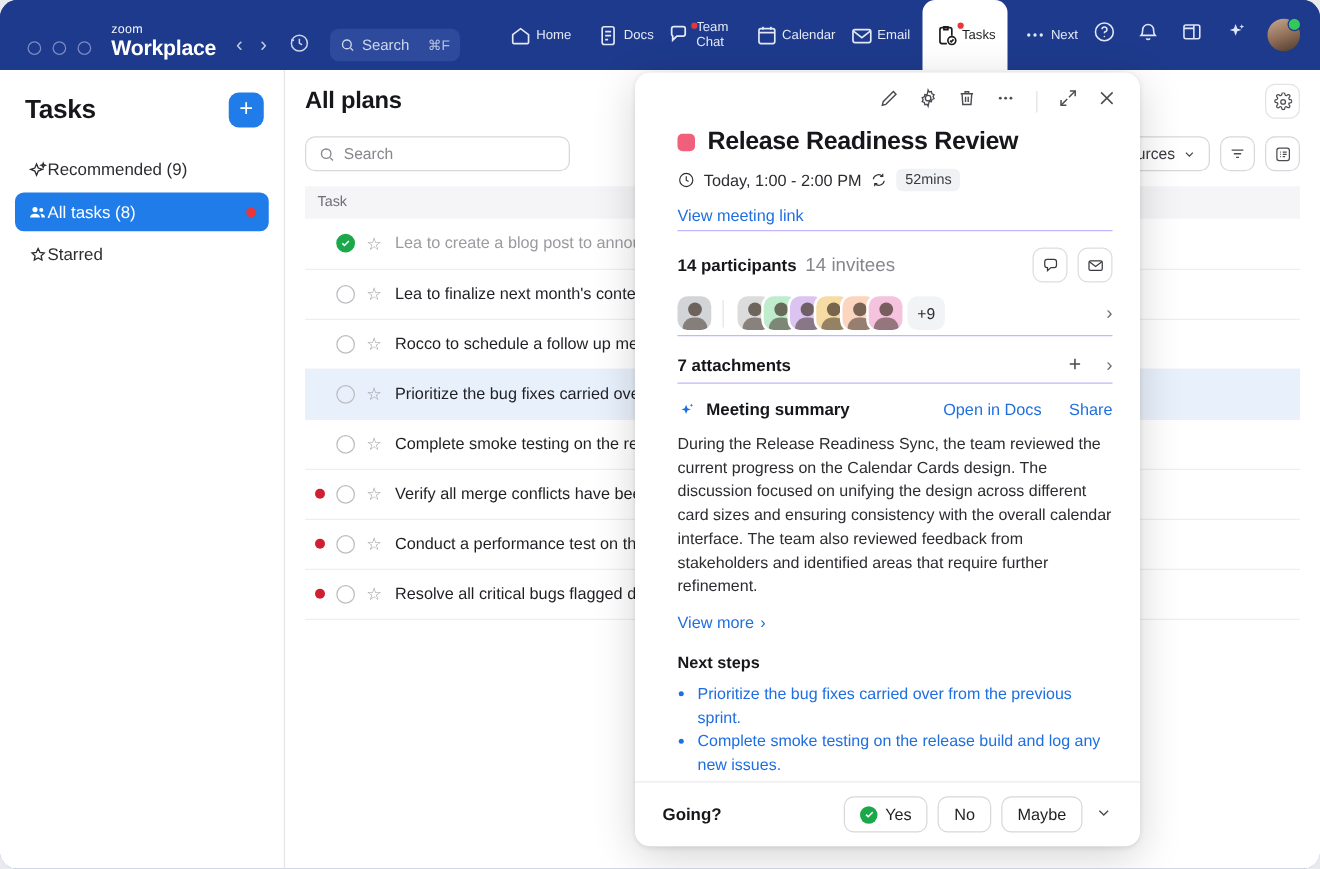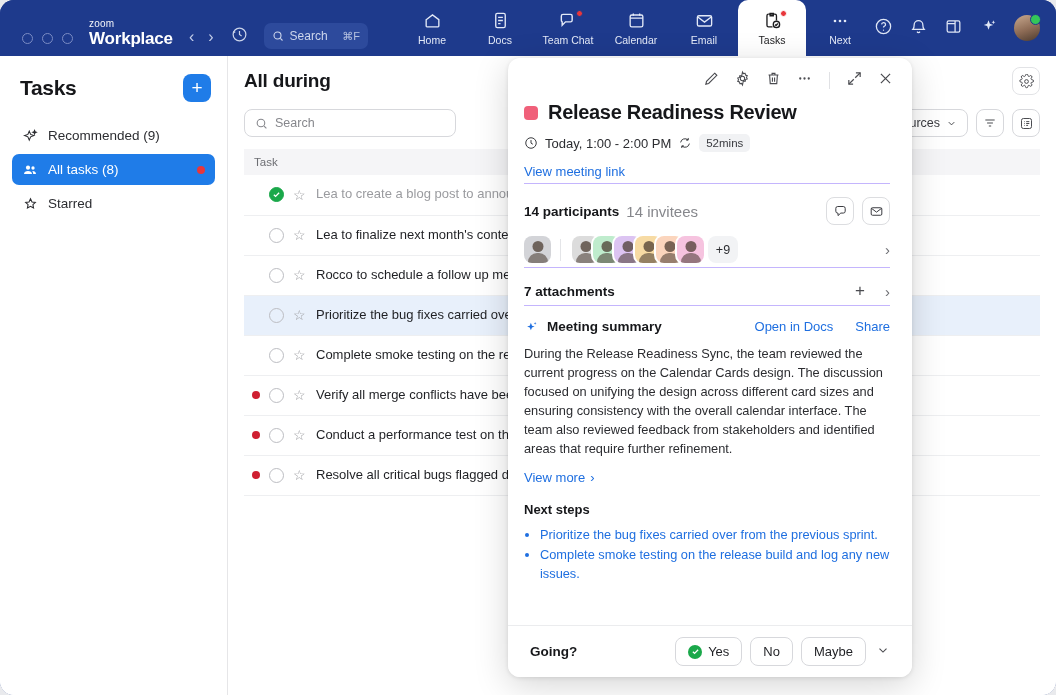--- a/index.html
+++ b/index.html
@@ -41,21 +41,21 @@
     background: #2d4a9c; border-radius: 7px;
     display: flex; align-items: center;
     padding: 0 8px; gap: 6px;
     color: #cdd6ec; font-size: 12px;
   }
   .searchbox .kbd { margin-left: auto; font-size: 11px; opacity: .85; }
 
   .tabs { display: flex; align-items: flex-start; margin-left: 30px; height: 56px; }
   .tab {
     width: 68px; height: 56px;
-    display: flex; flex-direction: column;
+    display: flex; flex-direction: row;
     align-items: center; justify-content: center;
     gap: 3px; color: #e3e9f7; font-size: 10.5px;
     position: relative; cursor: pointer;
   }
   .tab .ic { height: 20px; display: flex; align-items: center; position: relative; }
   .tab.active {
     background: #fff; color: #1c1c1e;
     border-radius: 10px 10px 0 0;
   }
   .tab .dot {
@@ -102,21 +102,21 @@
     padding: 4px 4px 0 8px; margin-bottom: 18px;
   }
   .sidebar-title { font-size: 21px; font-weight: bold; color: #16171a; letter-spacing: -.3px; }
   .add-btn {
     width: 28px; height: 28px; border-radius: 8px;
     background: #1f7ce8; color: #fff;
     display: flex; align-items: center; justify-content: center;
     font-size: 19px; font-weight: 300; cursor: pointer;
   }
   .side-item {
-    display: flex; align-items: center; gap: 10px;
+    display: flex; align-items: center; 
     height: 31px; padding: 0 10px; margin-bottom: 3px;
     border-radius: 7px; font-size: 13.5px; color: #2c2d31;
     cursor: pointer;
   }
   .side-item.active { background: #1f7ce8; color: #fff; }
   .side-item .sdot {
     margin-left: auto; width: 8px; height: 8px;
     border-radius: 50%; background: #e8363b;
   }
   .side-item .icn { width: 16px; display: flex; align-items: center; justify-content: center; }
@@ -196,21 +196,21 @@
     background: #fff; border-radius: 12px;
     box-shadow: 0 8px 34px rgba(0,0,0,.17), 0 1px 4px rgba(0,0,0,.10);
     display: flex; flex-direction: column;
     overflow: hidden; z-index: 5;
   }
   .panel-head {
     display: flex; align-items: center; justify-content: flex-end;
     gap: 14px; padding: 12px 18px 2px 0; color: #4b4c51;
   }
   .panel-head .vsep { width: 1px; height: 17px; background: #e0e1e4; margin: 0 2px; }
-  .panel-body { padding: 6px 22px 0 16px; overflow: hidden; flex: 1; }
+  .panel-body { padding: 6px 22px 0 34px; overflow: hidden; flex: 1; }
   .meet-title {
     display: flex; align-items: center; gap: 10px;
     font-size: 20px; font-weight: bold; color: #16171a;
     letter-spacing: -.3px; margin-top: 2px;
   }
   .colorsq { width: 14px; height: 14px; border-radius: 4px; background: #f0607a; flex: 0 0 14px; }
   .meet-time {
     display: flex; align-items: center; gap: 7px;
     font-size: 13px; color: #2c2d31; margin-top: 10px;
   }
@@ -480,21 +480,21 @@
           <svg width="15" height="15" viewBox="0 0 24 24" fill="none" stroke="currentColor" stroke-width="1.7">
             <path d="M12 4.5l2.4 5 5.4.7-3.9 3.7 1 5.4-4.9-2.7-4.9 2.7 1-5.4-3.9-3.7 5.4-.7z"></path>
           </svg>
         </span>
         <span>Starred</span>
       </div>
     </div>
 
     <div class="main">
       <div class="main-head">
-        <div class="main-title">All during</div>
+        <div class="main-title">All plans</div>
       </div>
 
       <div class="gear-btn">
         <svg width="15" height="15" viewBox="0 0 24 24" fill="none" stroke="currentColor" stroke-width="1.6">
           <circle cx="12" cy="12" r="3"></circle>
           <path d="M19.4 14a1.6 1.6 0 0 0 .3 1.8l.1.1a2 2 0 1 1-2.8 2.8l-.1-.1a1.6 1.6 0 0 0-2.7 1.1v.2a2 2 0 1 1-4 0v-.1a1.6 1.6 0 0 0-2.8-1.1l-.1.1a2 2 0 1 1-2.8-2.8l.1-.1A1.6 1.6 0 0 0 3.5 13H3.3a2 2 0 1 1 0-4h.1A1.6 1.6 0 0 0 4.6 6.3l-.1-.1a2 2 0 1 1 2.8-2.8l.1.1a1.6 1.6 0 0 0 1.8.3h.1A1.6 1.6 0 0 0 10.3 2.4V2.3a2 2 0 1 1 4 0v.1a1.6 1.6 0 0 0 2.7 1.1l.1-.1a2 2 0 1 1 2.8 2.8l-.1.1a1.6 1.6 0 0 0-.3 1.8v.1a1.6 1.6 0 0 0 1.5 1h.2a2 2 0 1 1 0 4h-.1a1.6 1.6 0 0 0-1.5 1z"></path>
         </svg>
       </div>
 
       <div class="filters">

